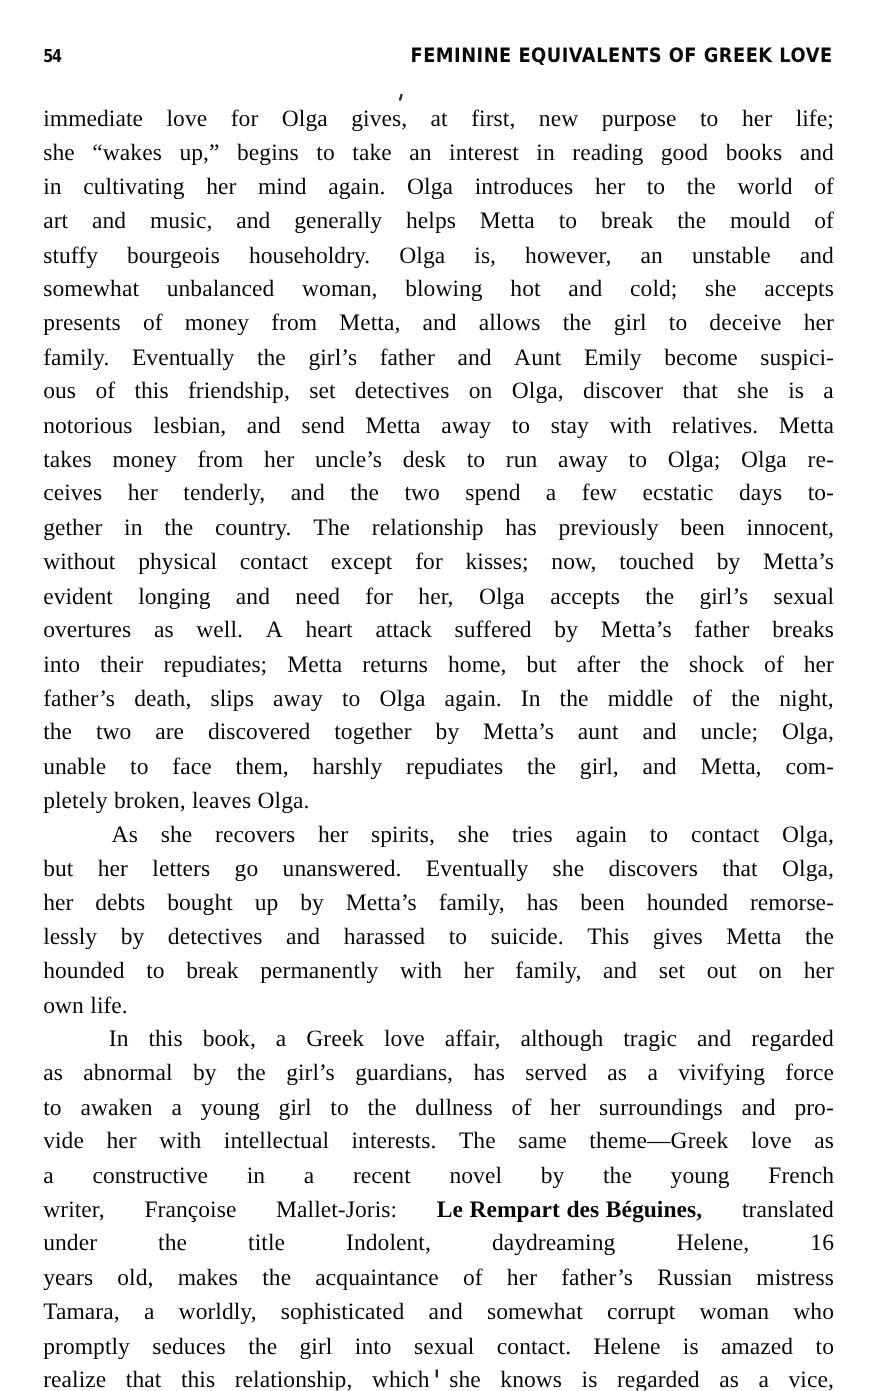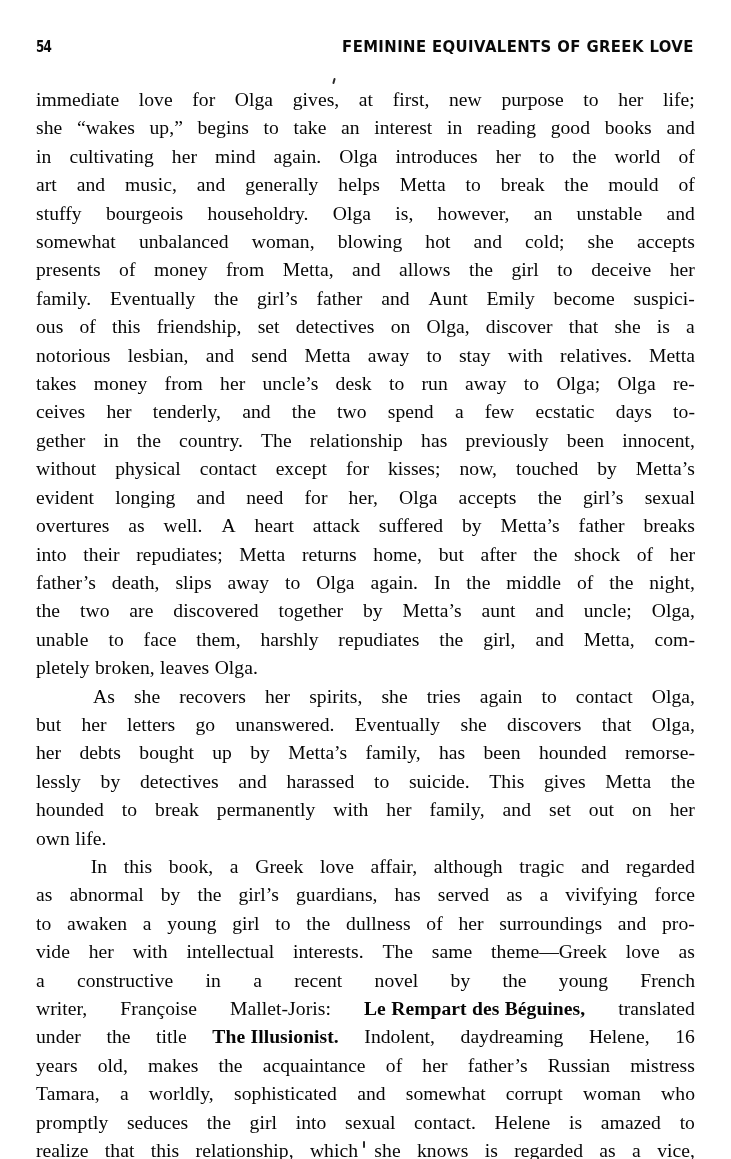--- a/index.html
+++ b/index.html
@@ -532,21 +532,20 @@
           <span>writer,</span>
           <span>Françoise</span>
           <span>Mallet-Joris:</span>
           <span class="ital">Le Rempart des Béguines,</span>
           <span>translated</span>
         </span>
         <span class="ln j">
           <span>under</span>
           <span>the</span>
           <span>title</span>
-          <span class="ital">The Illusionist.</span>
           <span>Indolent,</span>
           <span>daydreaming</span>
           <span>Helene,</span>
           <span>16</span>
         </span>
         <span class="ln j">
           <span>years</span>
           <span>old,</span>
           <span>makes</span>
           <span>the</span>

